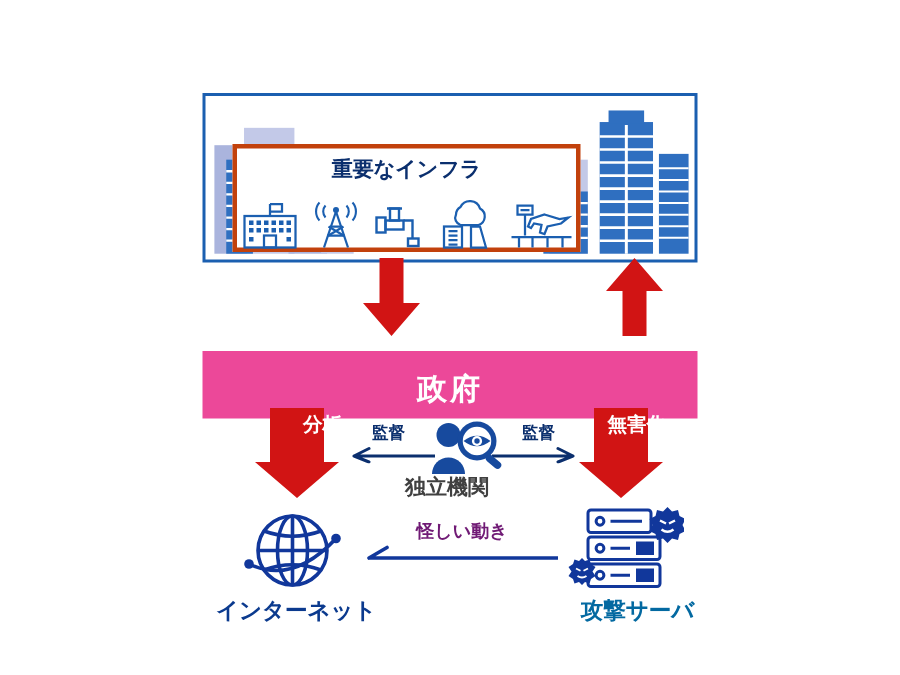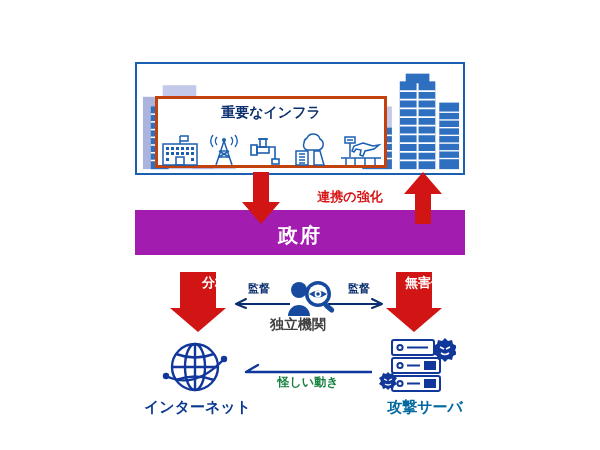--- a/index.html
+++ b/index.html
@@ -65,22 +65,22 @@
     z-index:3;
   }
   .link-label{
     position:absolute;left:295px;top:188px;width:110px;text-align:center;
     font-size:13px;font-weight:bold;color:#d81616;
     white-space:nowrap;
   }
 
   
   .gov-bar{
-    position:absolute;left:135px;top:210px;width:330px;height:45px;
-    background:#a21caf;
+    position:absolute;left:135px;top:234px;width:330px;height:45px;
+    background:#ec4899;
   }
   .gov-label{
     position:absolute;left:0;top:12px;width:330px;text-align:center;
     font-size:20px;font-weight:bold;color:#ffffff;
     letter-spacing:2px;
   }
 
   
   .arrow-analysis{
     position:absolute;left:168px;top:272px;width:60px;height:60px;
@@ -117,21 +117,21 @@
     font-size:15px;font-weight:bold;color:#0b3a8e;white-space:nowrap;
   }
   .server-icon{position:absolute;left:378px;top:336px;width:78px;height:62px;}
   .server-label{
     position:absolute;left:370px;top:398px;width:110px;text-align:center;
     font-size:15px;font-weight:bold;color:#0369a1;white-space:nowrap;
   }
   .suspicious-arrow{position:absolute;left:240px;top:362px;width:132px;height:16px;}
   .suspicious-label{
     position:absolute;left:248px;top:346px;width:120px;text-align:center;
-    font-size:12px;font-weight:bold;color:#15803d;white-space:nowrap;margin-top:28px;
+    font-size:12px;font-weight:bold;color:#701a75;white-space:nowrap;
   }
 </style>
 </head>
 <body>
 
 <div id="stage">
 
 
   <div class="citizen-box">
     <svg class="skyline" viewBox="0 0 330 113" preserveAspectRatio="none">
@@ -273,21 +273,20 @@
 
     </div>
   </div>
 
   <svg class="arrow-down-red" viewBox="0 0 46 52">
     <path d="M15 0 h16 v30 h11 L23 52 L4 30 h11 z" fill="#d11414"></path>
   </svg>
   <svg class="arrow-up-red" viewBox="0 0 46 52">
     <path d="M23 0 L42 22 h-11 v30 h-16 v-30 h-11 z" fill="#d11414"></path>
   </svg>
-  <div class="link-label">連携の強化</div>
 
   <div class="gov-bar">
     <div class="gov-label">政府</div>
   </div>
 
   <div class="arrow-analysis">
     <svg width="60" height="60" viewBox="0 0 60 60" style="position:absolute;left:0;top:0;">
       <path d="M12 0 h36 v36 h10 L30 60 L2 36 h10 z" fill="#d11414"></path>
     </svg>
     <div class="arrow-word">分析</div>

